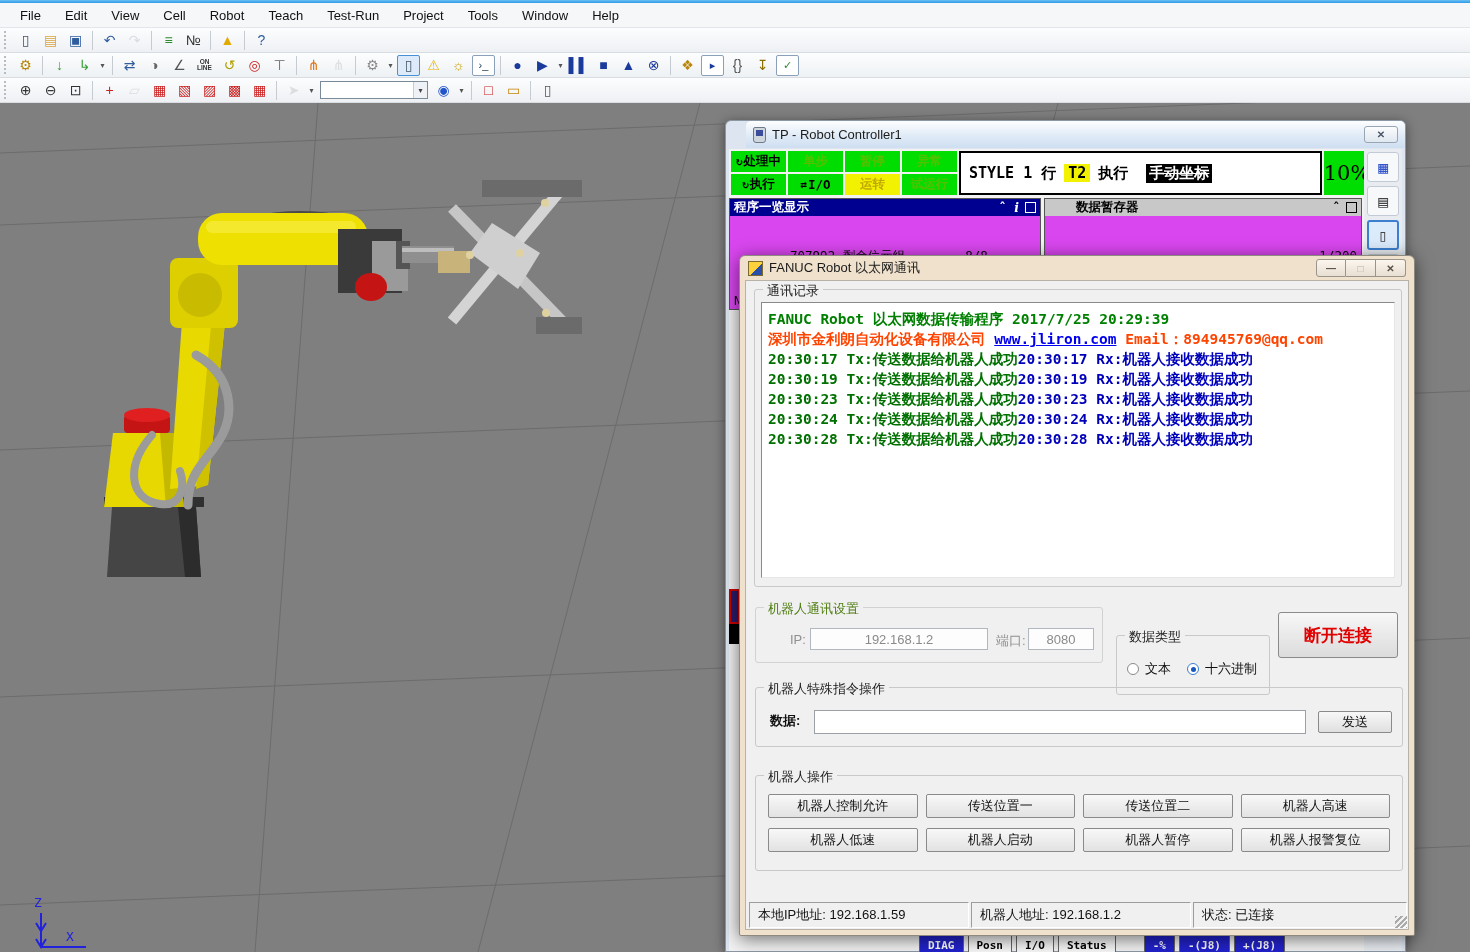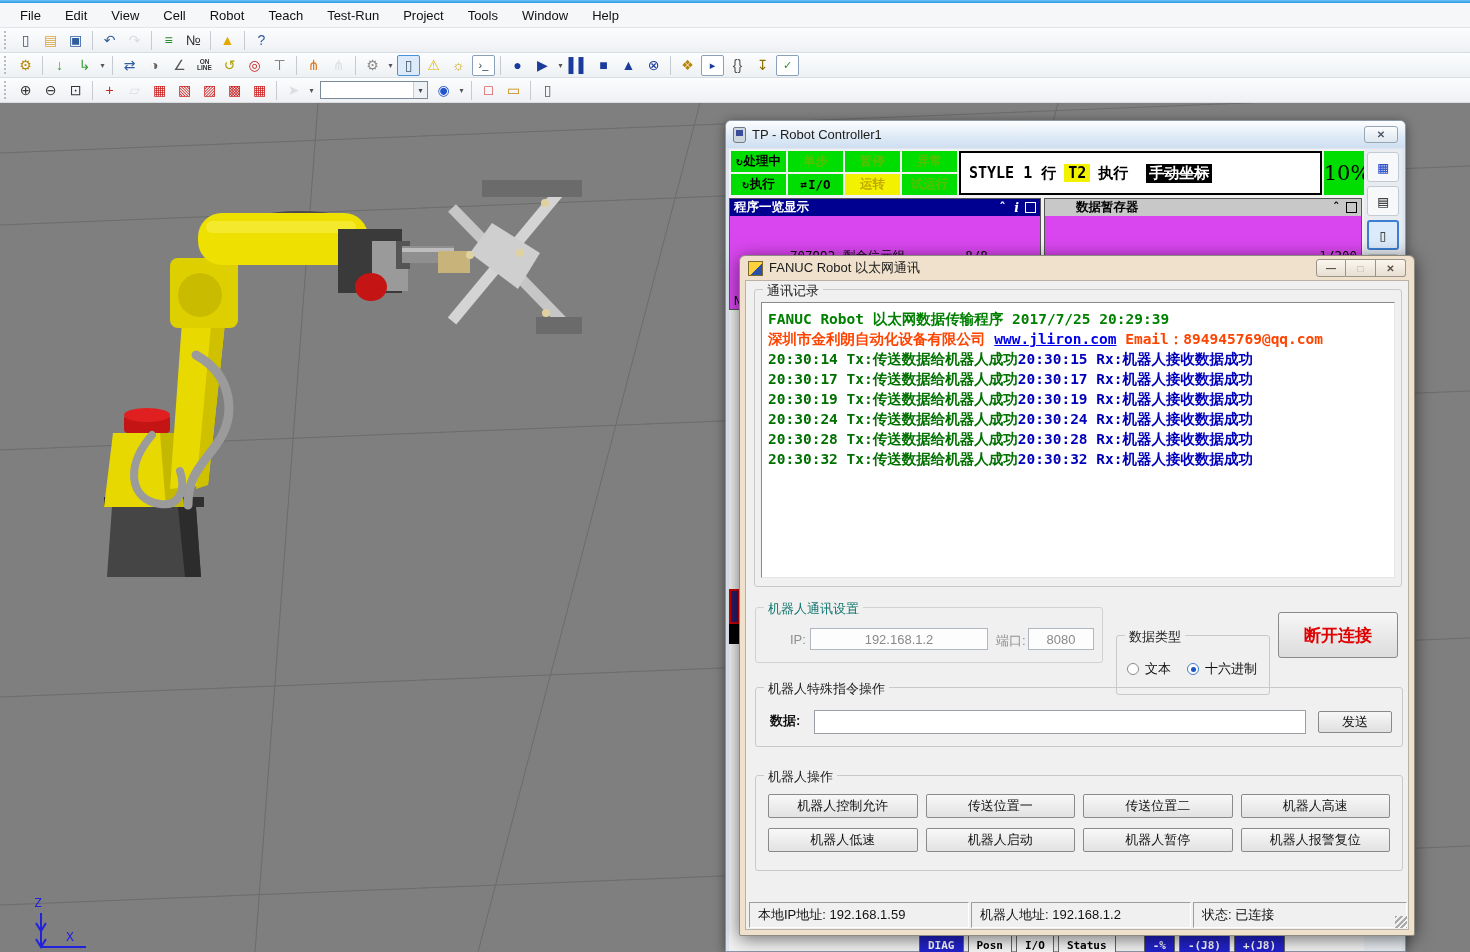--- a/index.html
+++ b/index.html
@@ -35,21 +35,21 @@
 
   
   .viewport { position:absolute; left:0; top:103px; width:1470px; height:849px; background:#7f7f7f; }
 
   
   .tp-window { position:absolute; left:725px; top:120px; width:681px; height:832px; z-index:10;
     background:#dde6f0; border:1px solid #8b97a5; border-radius:6px 6px 0 0;
     box-shadow:0 2px 12px rgba(0,0,0,.45); }
   .tp-titlebar { height:27px; display:flex; align-items:center; padding:0 7px;
     background:linear-gradient(#fdfefe,#dde9f6 60%,#cfdff1); border-radius:5px 5px 0 0;
-    font-size:13px; color:#1c1c1c; }
+    font-size:13px; color:#1c1c1c;margin-left:20px; }
   .tp-app-icon { width:13px; height:16px; margin-right:6px; background:#cfd6dd;
     border:1px solid #6d7a88; border-radius:2px 2px 3px 3px; position:relative; }
   .tp-app-icon::after { content:""; position:absolute; left:2px; top:2px; width:7px; height:6px; background:#3b4c9b; }
   .win-close { margin-left:auto; width:34px; height:17px; border:1px solid #98a5b3; border-radius:3px;
     background:linear-gradient(#fbfcfd,#dfe7f0); display:flex; align-items:center; justify-content:center;
     font-size:10px; color:#4a5564; font-weight:bold; }
   .tp-client { position:absolute; left:3px; top:28px; right:3px; bottom:0;
     background:#f2f2f2; font-family:"DejaVu Sans Mono", monospace; }
   .led-grid { position:absolute; left:2px; top:2px; display:grid;
     grid-template-columns:repeat(4,55px); grid-auto-rows:21px; gap:2px; }
@@ -102,21 +102,21 @@
   .dlg-btn { width:30px; height:18px; border:1px solid #9b948a; background:linear-gradient(#fbf6ee,#e8dfd2);
     display:flex; align-items:center; justify-content:center; font-size:10px; color:#5a5144; font-weight:bold; }
   .dlg-btn + .dlg-btn { border-left:none; }
   .dlg-btn.maxd { color:#b5ad9f; }
   .dlg-btn:first-child { border-radius:3px 0 0 3px; } .dlg-btn:last-child { border-radius:0 3px 3px 0; }
   .dlg-client { position:absolute; left:5px; top:24px; right:5px; bottom:5px; background:#f0f0f0;
     border:1px solid #b8b2a6; }
   .group { position:absolute; border:1px solid #c9c9c9; border-radius:3px; }
   .group-label { position:absolute; top:-8px; left:8px; background:#f0f0f0; padding:0 4px; font-size:13px; color:#222; }
   .group.disabled { border-color:#d2d2d2; }
-  .group.disabled .group-label { color:#0f766e;text-align:center; }
+  .group.disabled .group-label { color:#4d7c0f;text-align:center; }
   .log-group { left:8px; top:8px; width:648px; height:298px; }
   .log-box { position:absolute; left:6px; right:6px; top:12px; bottom:8px; background:#fff;
     border:1px solid #8a8a8a; border-right-color:#e6e6e6; border-bottom-color:#e6e6e6;
     padding:6px 6px; overflow:hidden; font-family:"DejaVu Sans Mono", monospace;
     font-size:14.5px; font-weight:bold; line-height:20px; white-space:nowrap; }
   .log-green { color:#008000; } .log-orange { color:#ff4400; }
   .log-link { color:#0000ee; text-decoration:underline; }
   .log-tx { color:#007000; } .log-rx { color:#0000bb; }
   .conn-group { left:9px; top:326px; width:348px; height:56px; }
   .fld-label { position:absolute; font-size:13px; color:#909090; white-space:nowrap; }
@@ -405,26 +405,25 @@
         <span class="dlg-btn">✕</span>
       </span>
     </div>
     <div class="dlg-client">
 
       <div class="group log-group">
         <span class="group-label">通讯记录</span>
         <div class="log-box">
             <div class="log-line log-green">FANUC Robot 以太网数据传输程序 2017/7/25 20:29:39</div>
             <div class="log-line"><span class="log-orange">深圳市金利朗自动化设备有限公司 </span><span class="log-link">www.jliron.com</span><span class="log-orange">  Email：894945769@qq.com</span></div>
-            <div class="log-line"><span class="log-tx">20:30:14 Tx:传送数据给机器人成功</span><span class="log-rx">20:30:15 Rx:机器人接收数据成功</span></div>
             <div class="log-line"><span class="log-tx">20:30:17 Tx:传送数据给机器人成功</span><span class="log-rx">20:30:17 Rx:机器人接收数据成功</span></div>
             <div class="log-line"><span class="log-tx">20:30:19 Tx:传送数据给机器人成功</span><span class="log-rx">20:30:19 Rx:机器人接收数据成功</span></div>
+            <div class="log-line"><span class="log-tx">20:30:23 Tx:传送数据给机器人成功</span><span class="log-rx">20:30:23 Rx:机器人接收数据成功</span></div>
             <div class="log-line"><span class="log-tx">20:30:24 Tx:传送数据给机器人成功</span><span class="log-rx">20:30:24 Rx:机器人接收数据成功</span></div>
             <div class="log-line"><span class="log-tx">20:30:28 Tx:传送数据给机器人成功</span><span class="log-rx">20:30:28 Rx:机器人接收数据成功</span></div>
-            <div class="log-line"><span class="log-tx">20:30:32 Tx:传送数据给机器人成功</span><span class="log-rx">20:30:32 Rx:机器人接收数据成功</span></div>
           </div>
       </div>
 
       <div class="group conn-group disabled">
         <span class="group-label">机器人通讯设置</span>
         <span class="fld-label" style="left:34px;top:24px">IP:</span>
         <input class="fld-input" style="left: 54px; top: 20px; width: 178px;" disabled="" value="192.168.1.2">
         <span class="fld-label" style="left:240px;top:24px">端口:</span>
         <input class="fld-input" style="left: 272px; top: 20px; width: 66px;" disabled="" value="8080">
       </div>

